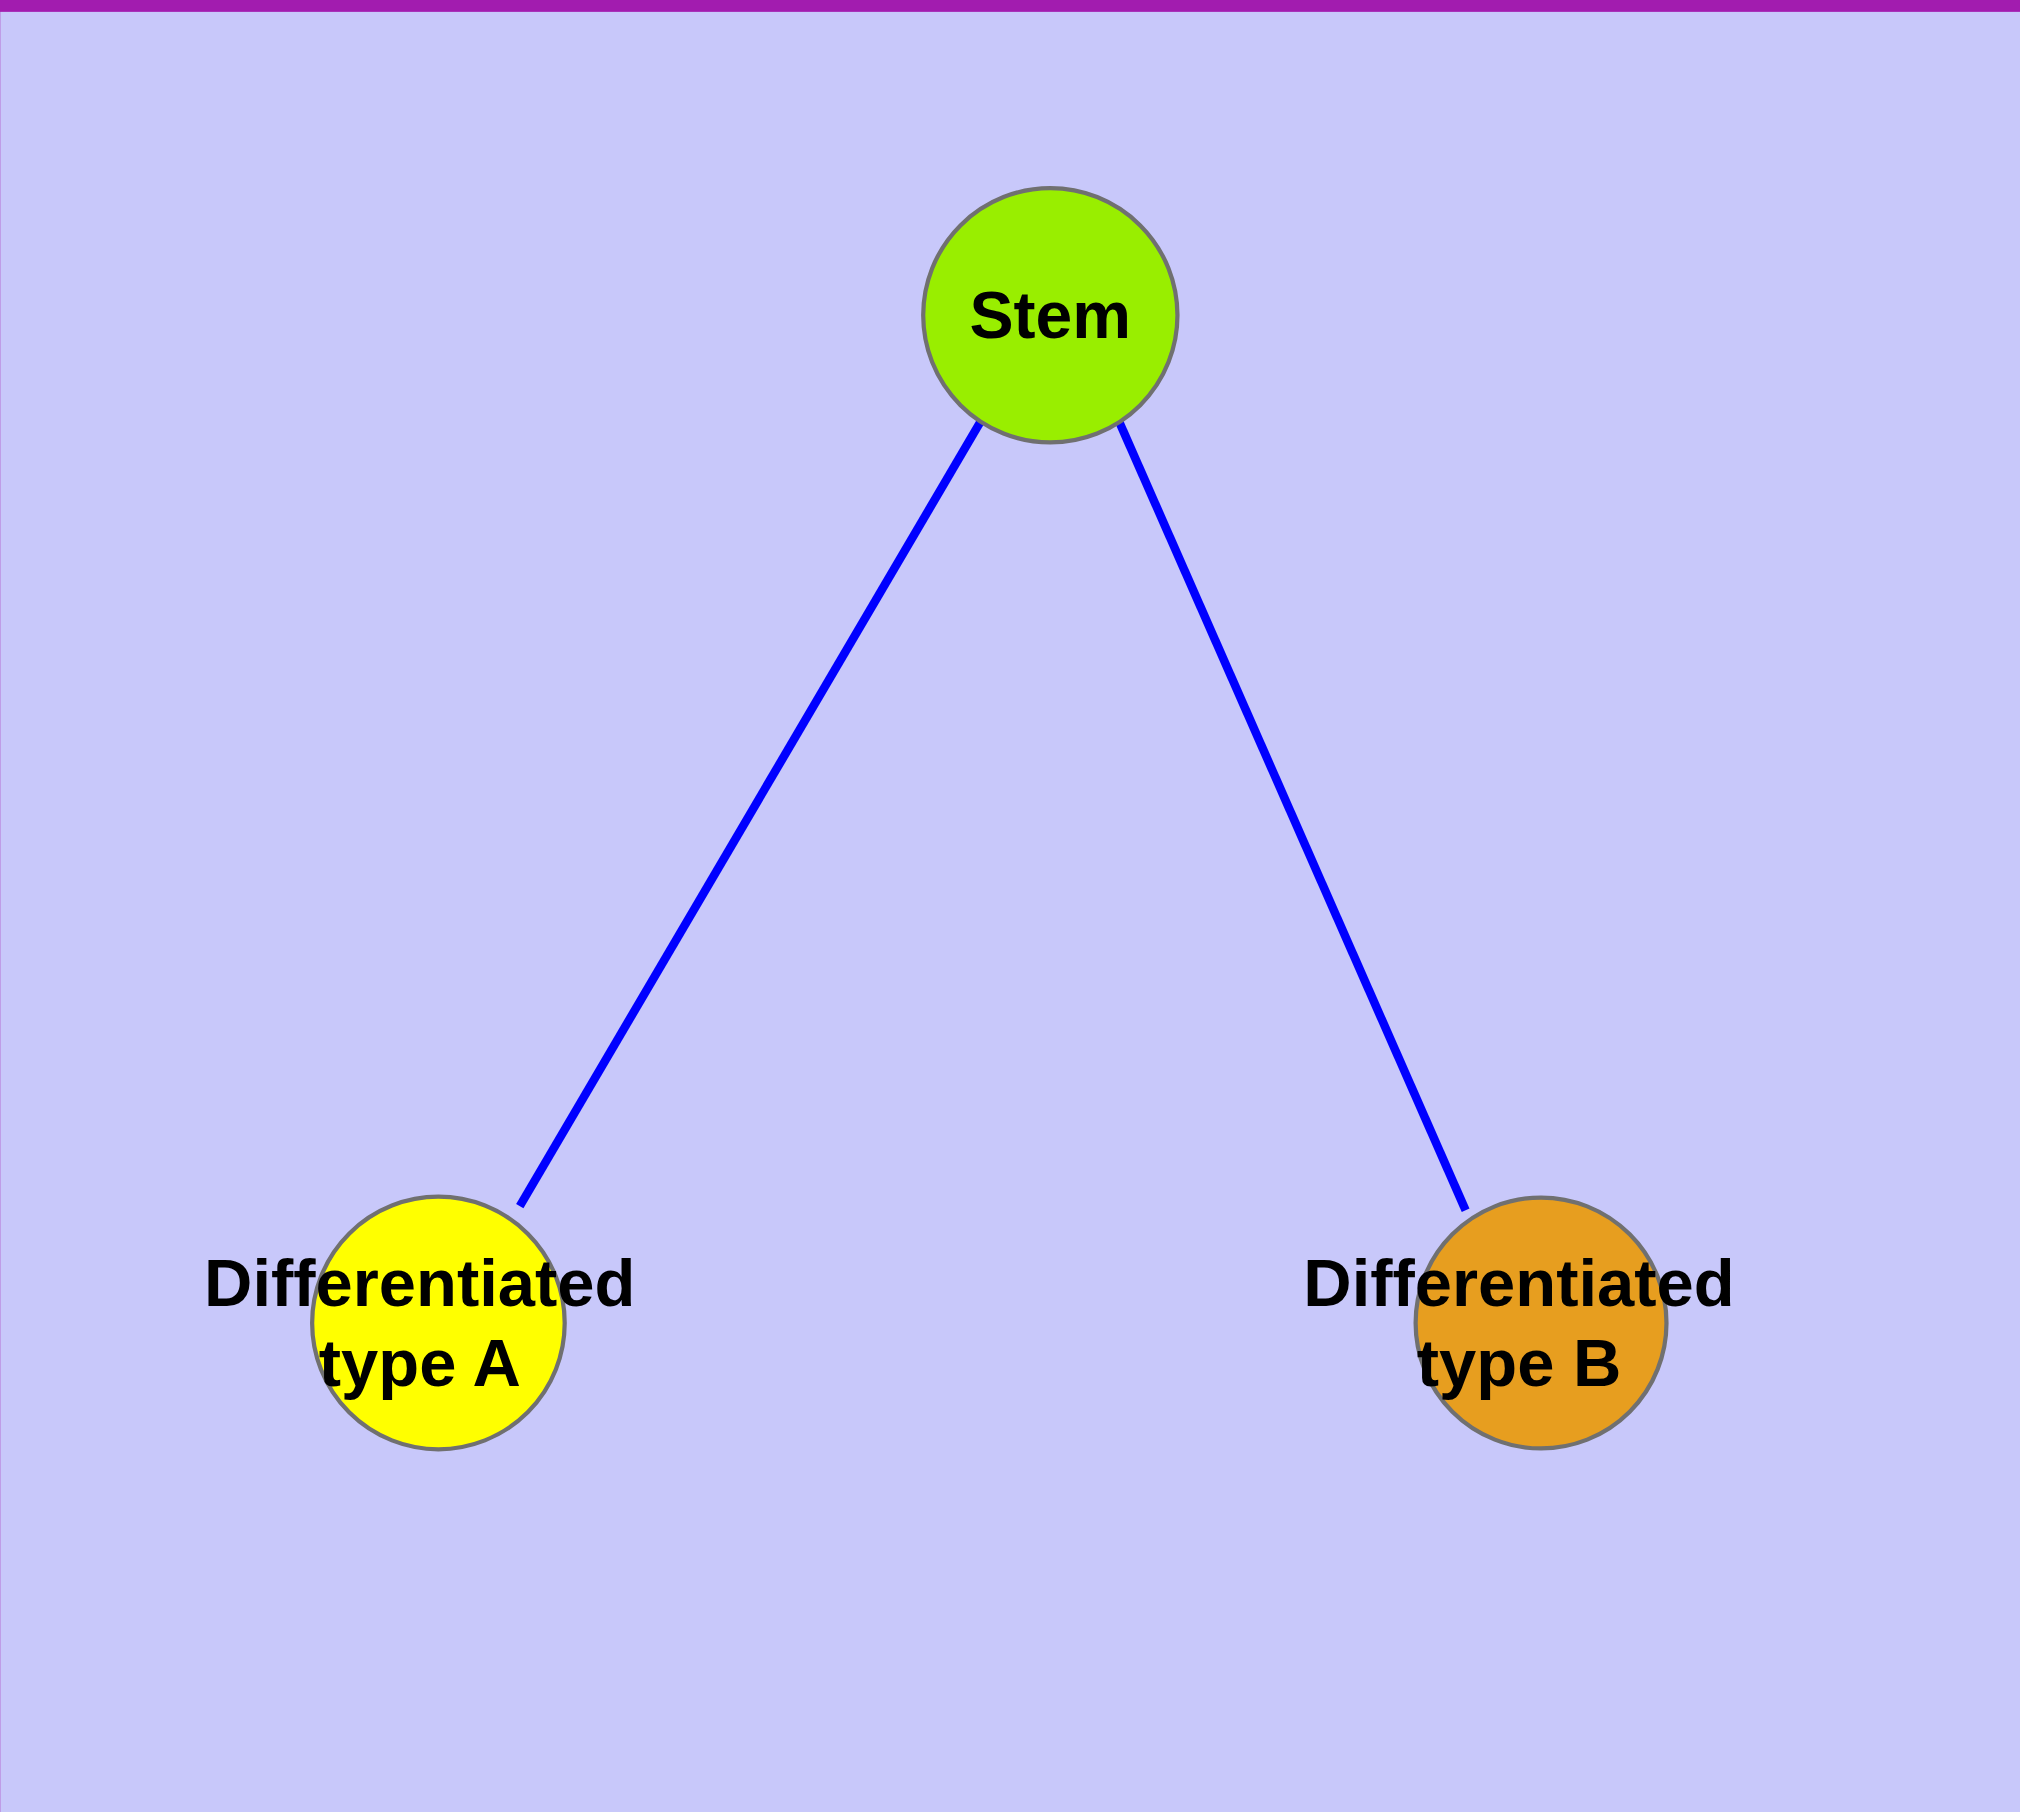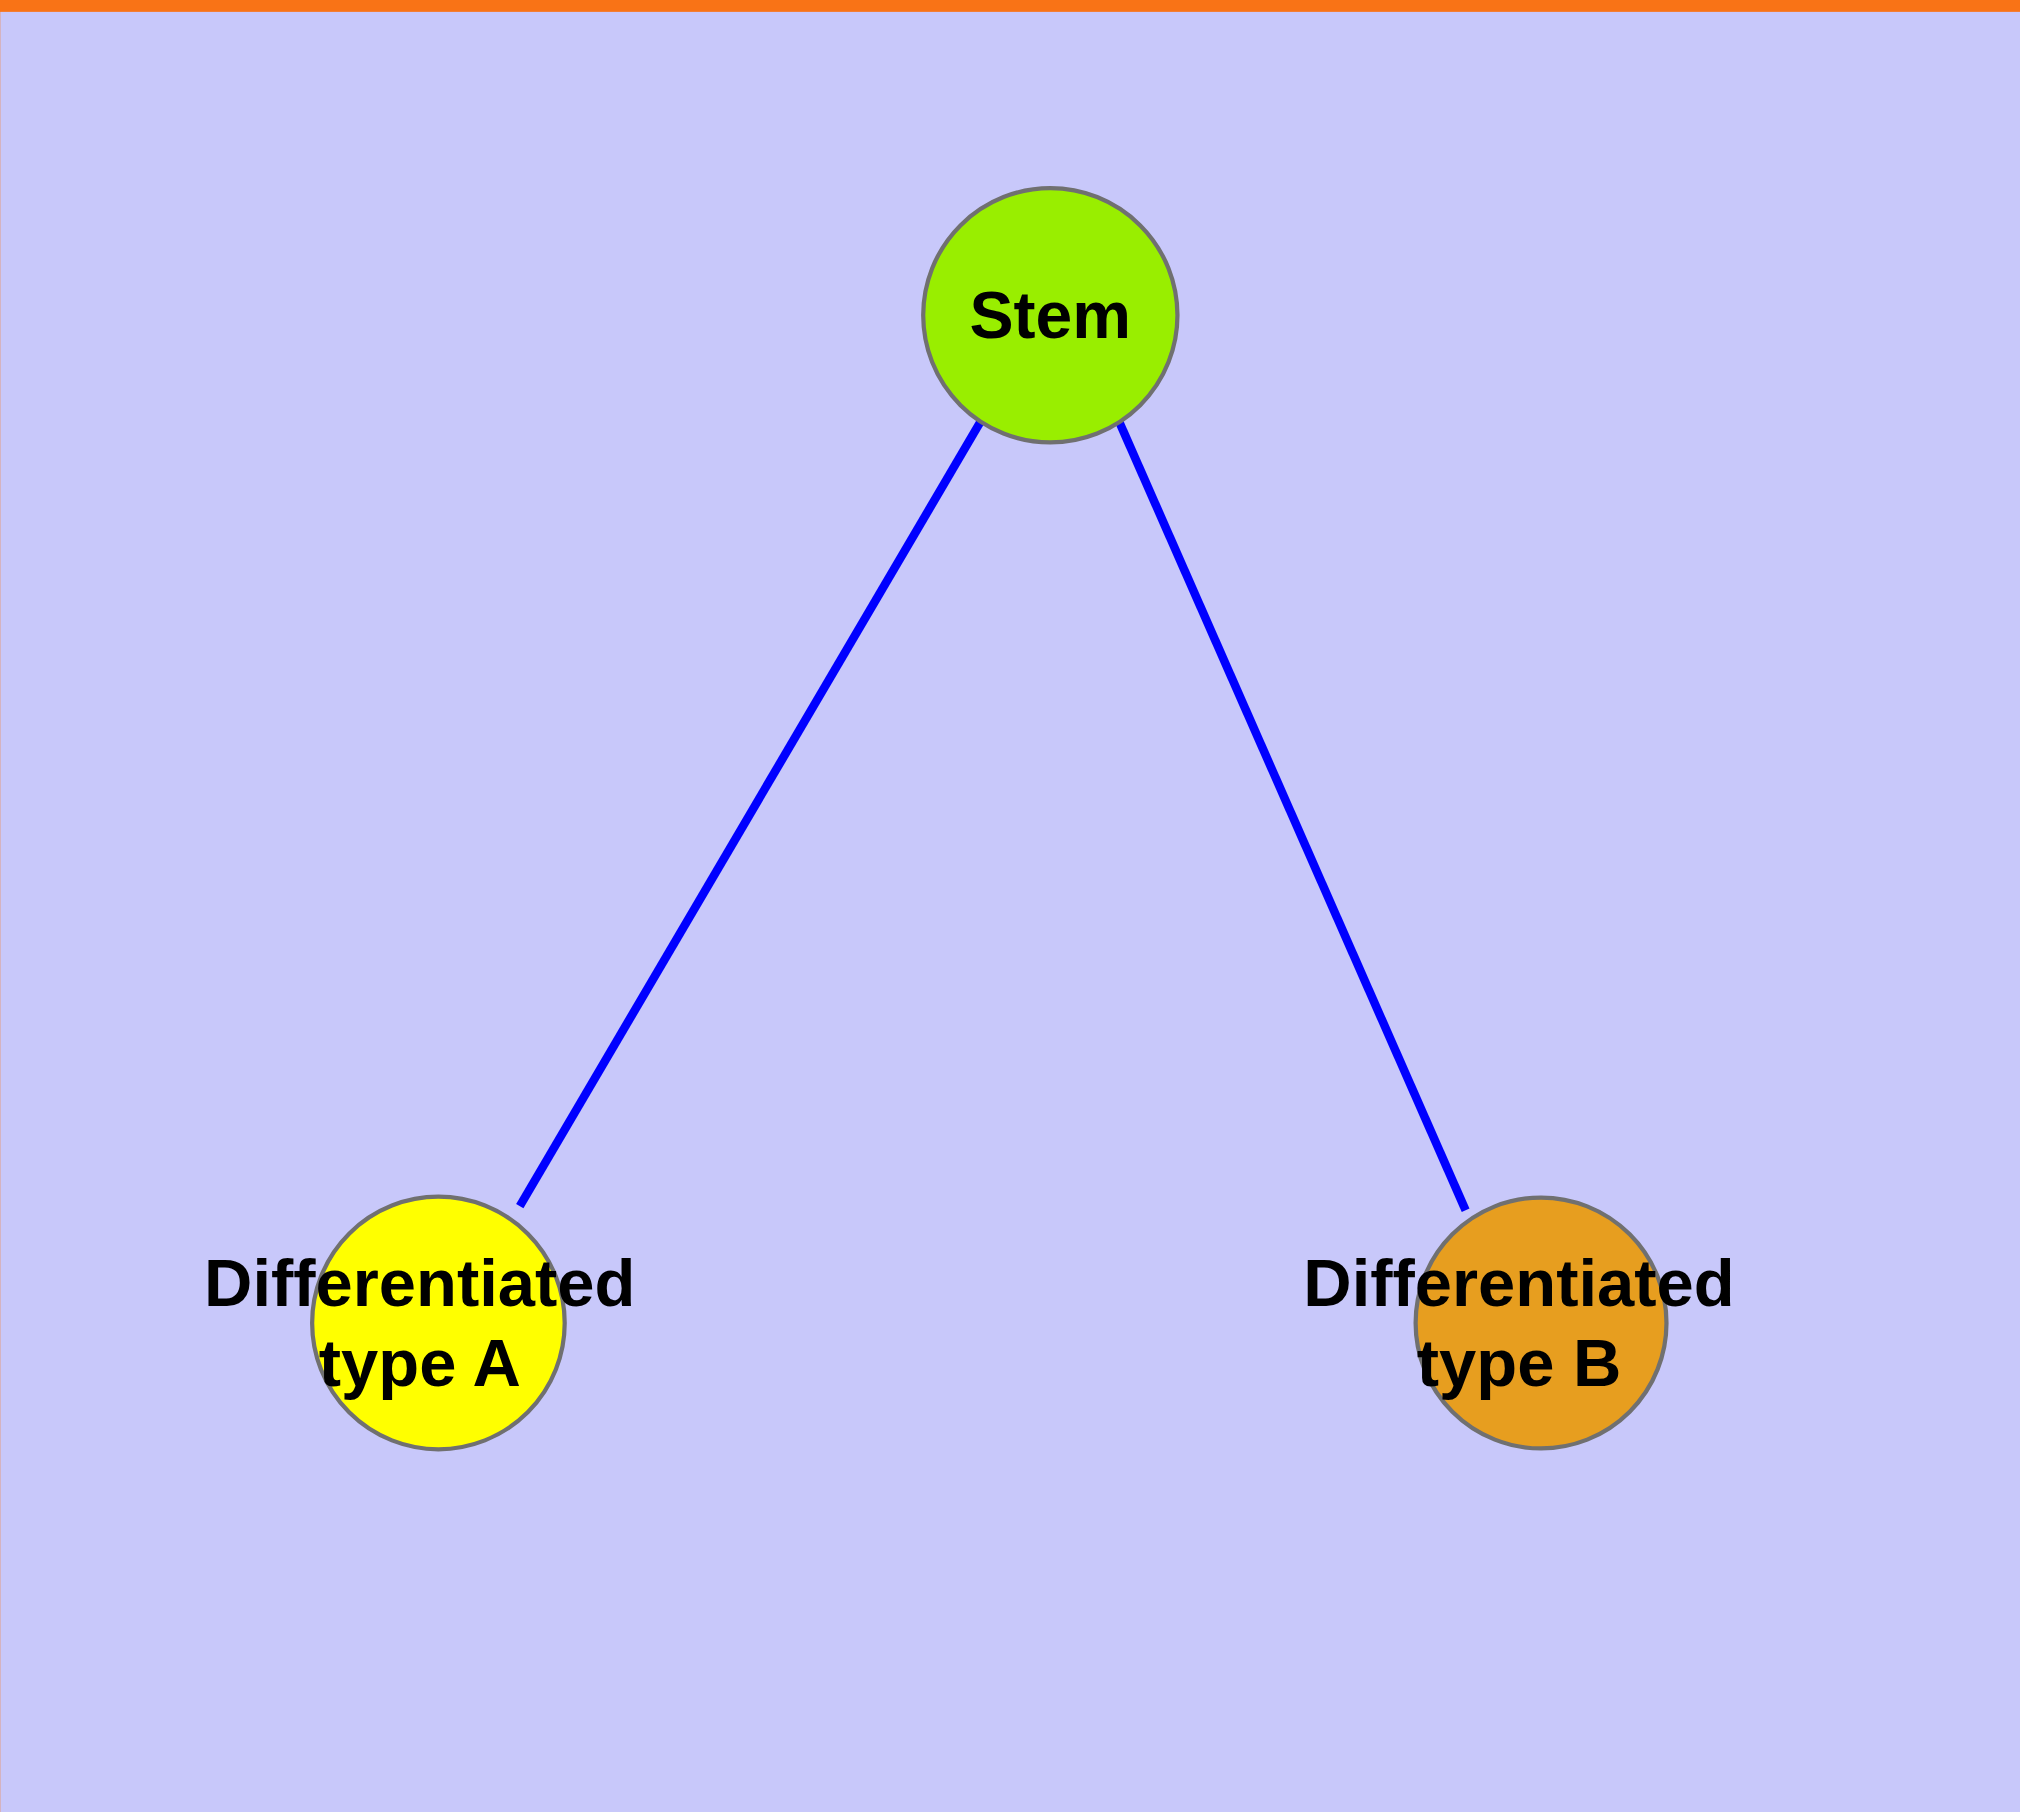--- a/index.html
+++ b/index.html
@@ -5,21 +5,21 @@
   html, body {
     margin: 0;
     padding: 0;
     background: #ffffff;
   }
   #canvas-root {
     position: relative;
     width: 2021px;
     height: 1812px;
     overflow: hidden;
-    background: #f97316;
+    background: #a21caf;
     font-family: "Liberation Sans", sans-serif;
   }
   #graph-svg {
     position: absolute;
     top: 0;
     left: 0;
     width: 2021px;
     height: 1812px;
     display: block;
   }

